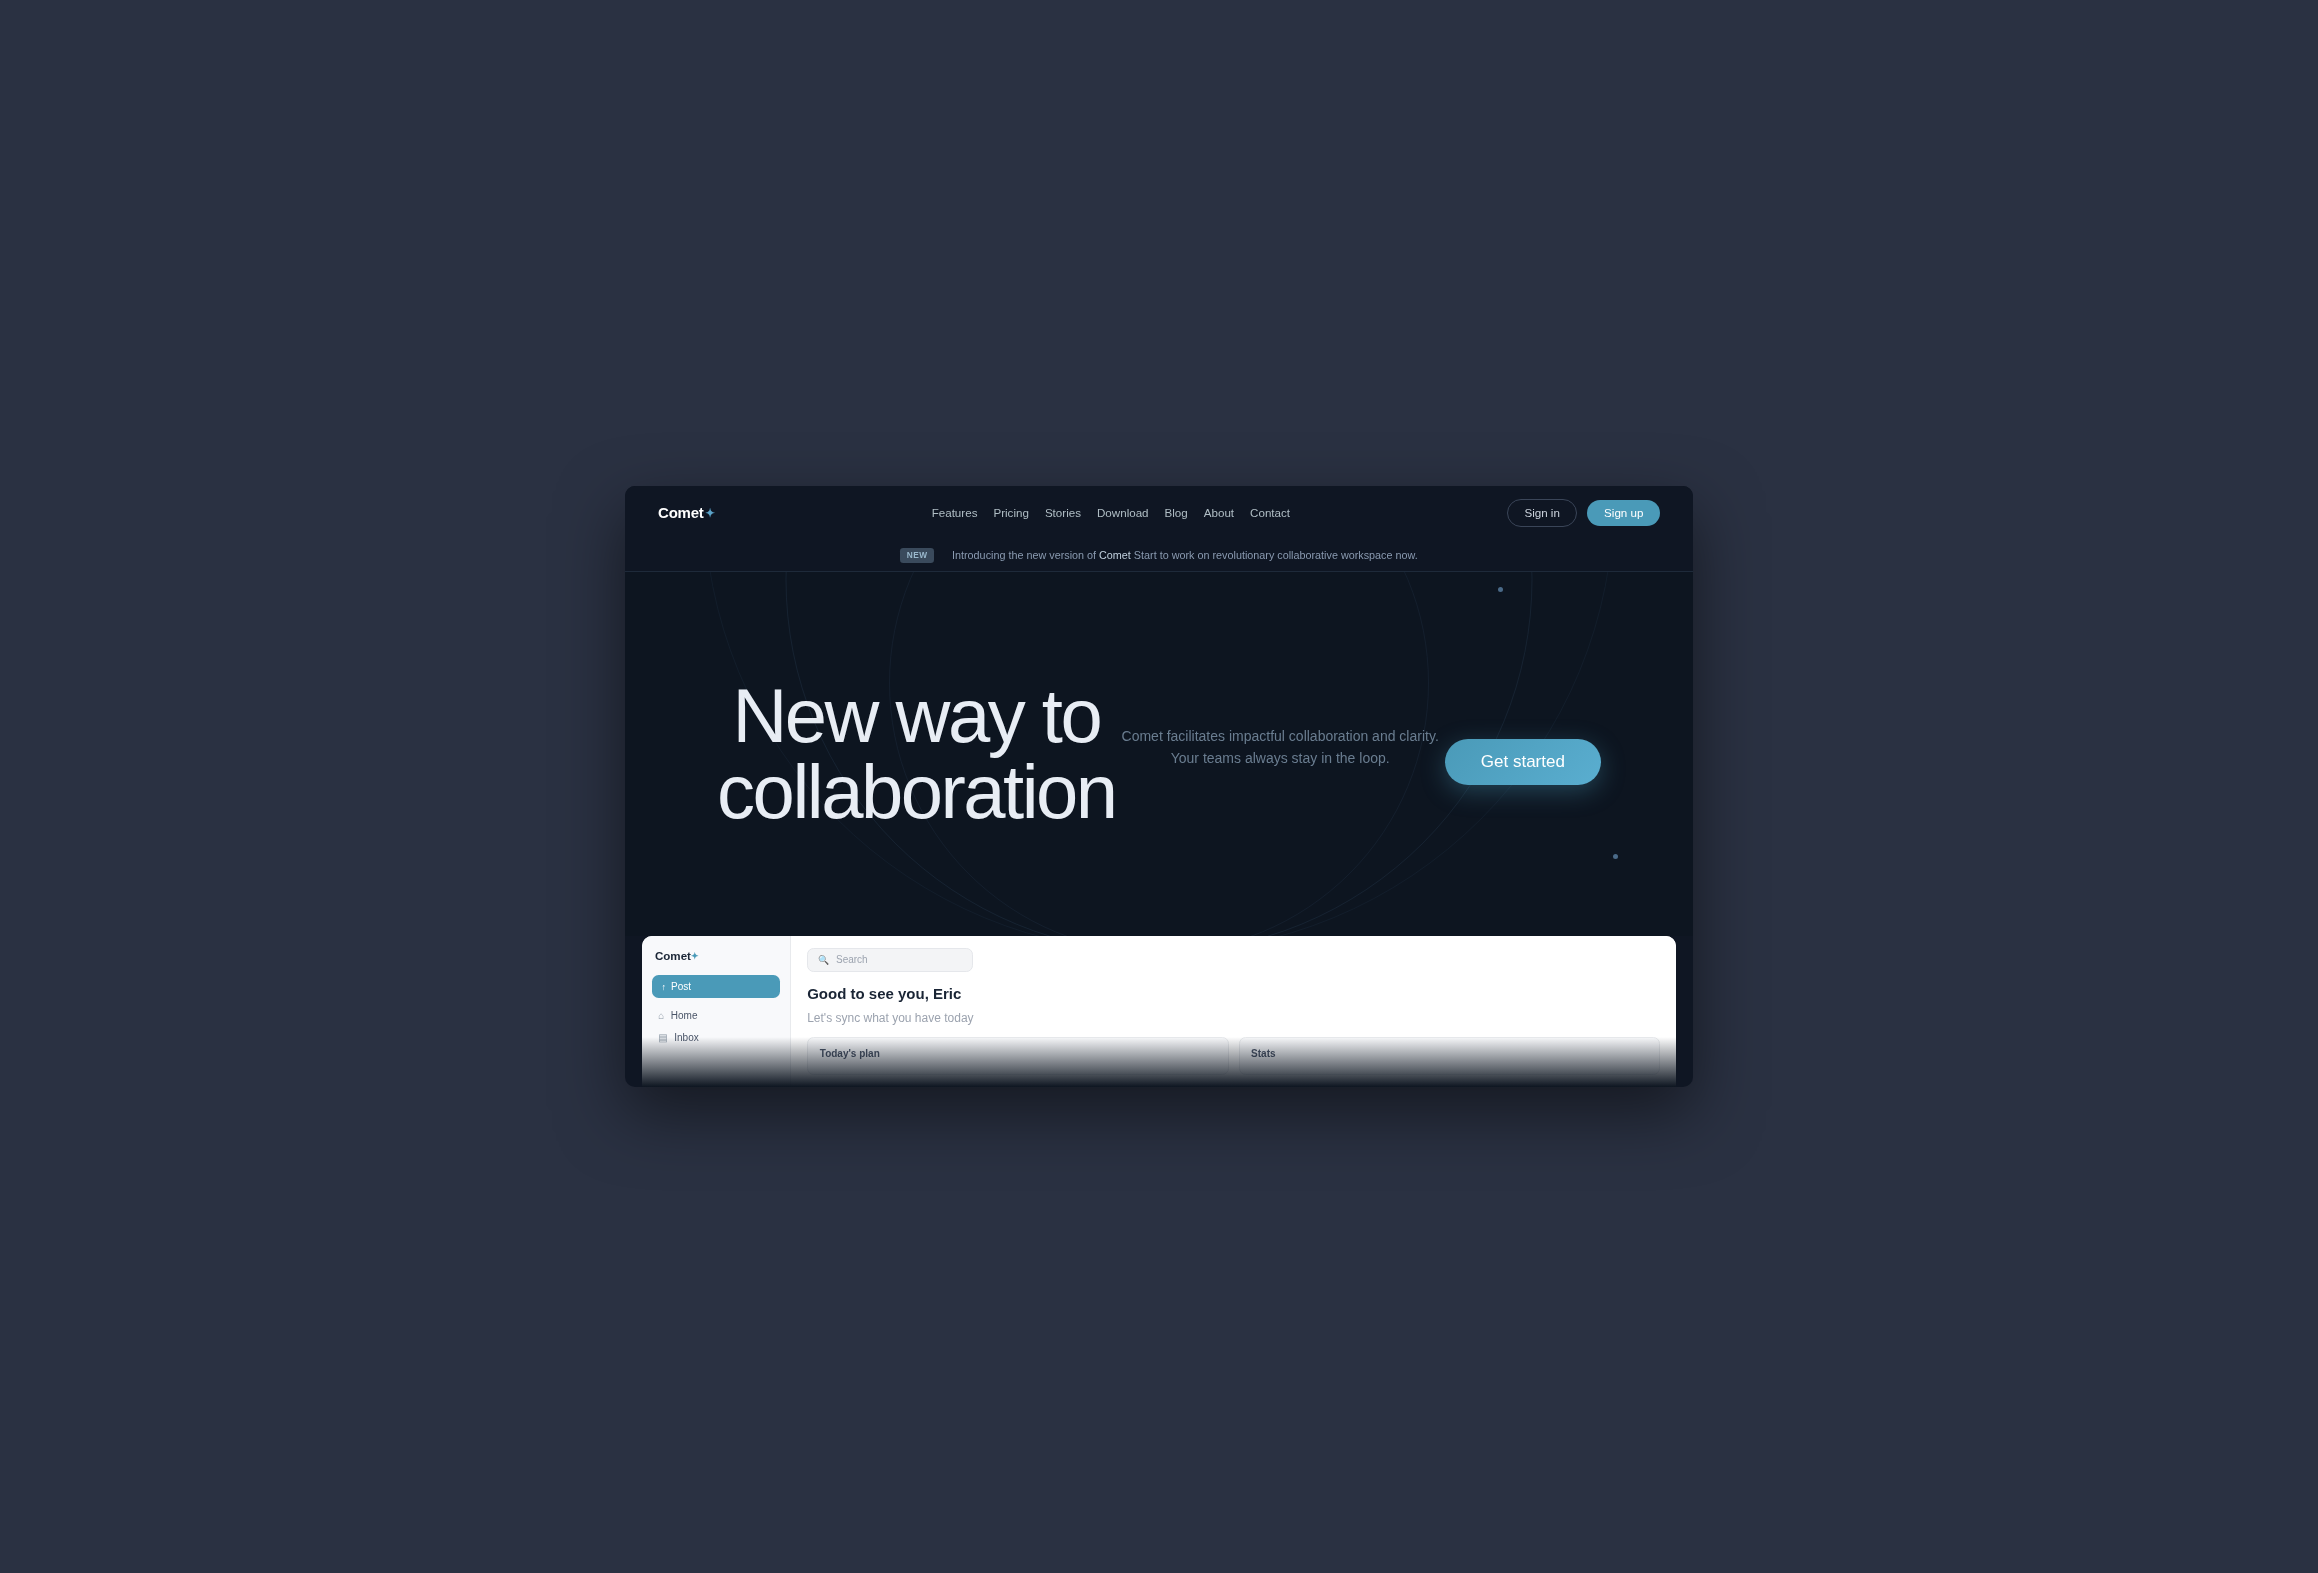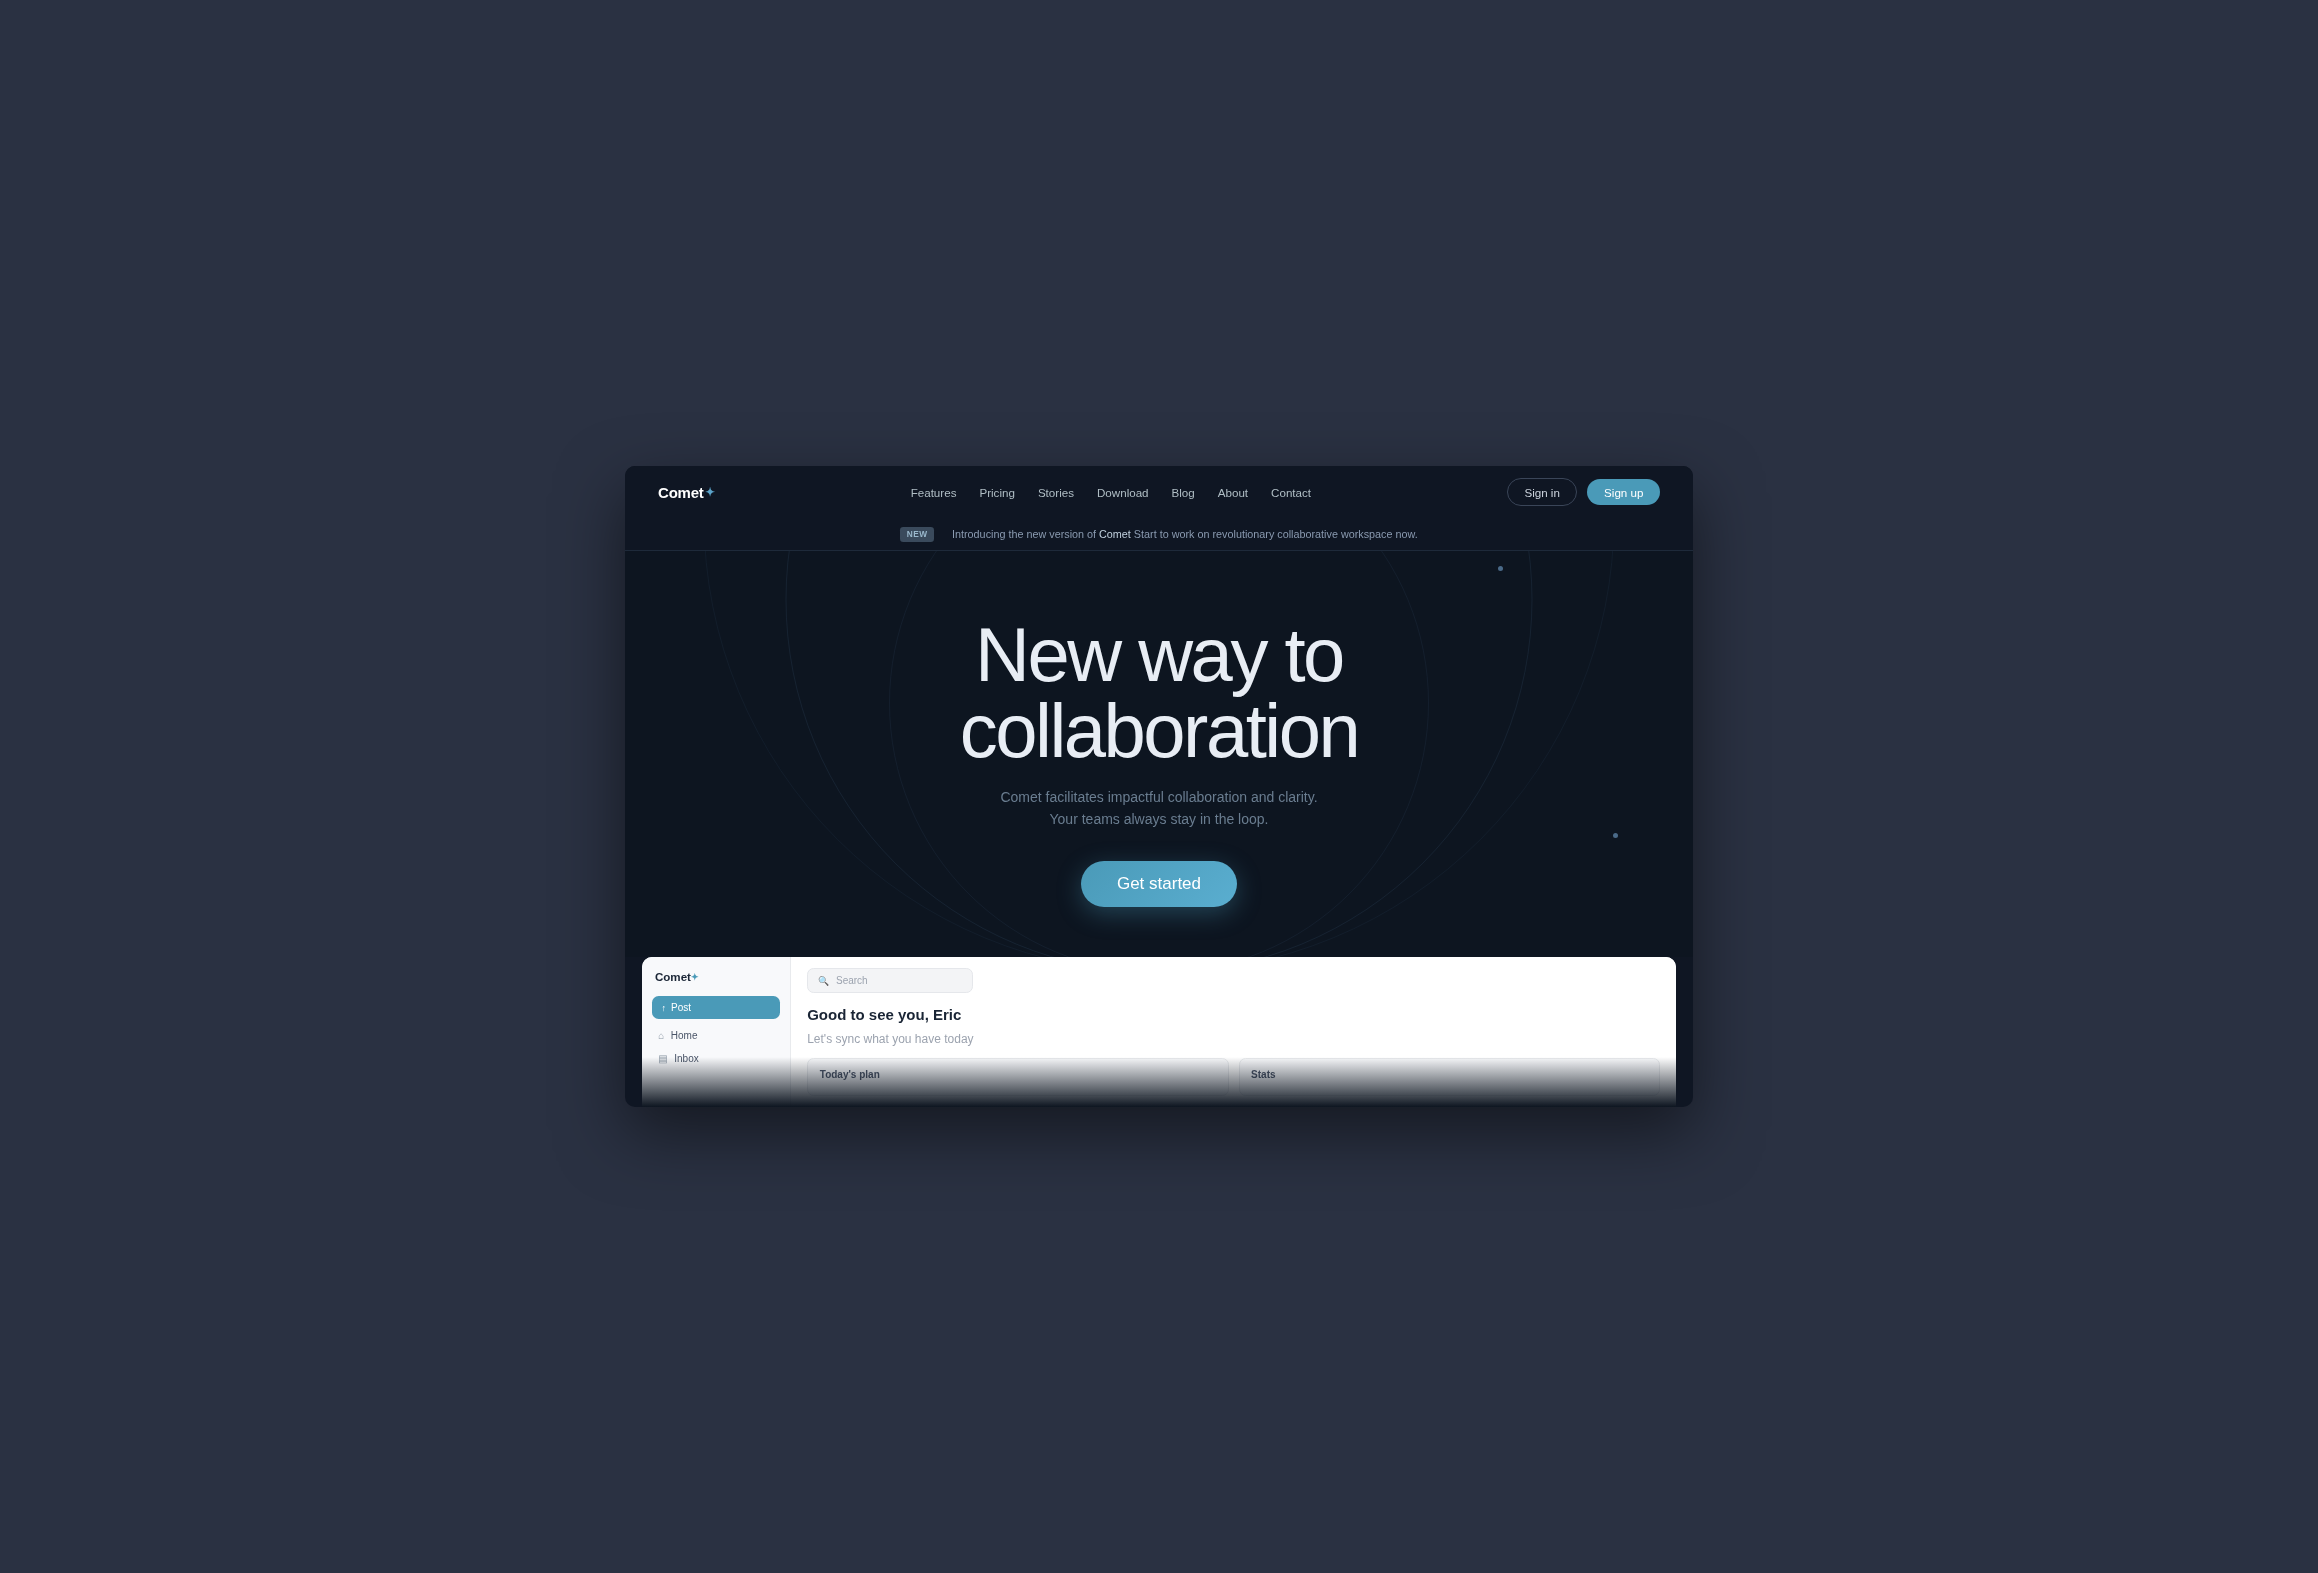--- a/index.html
+++ b/index.html
@@ -46,21 +46,21 @@
     }
 
     .logo-star {
       color: #5ba3c9;
       font-size: 11.6px;
     }
 
     .nav-links {
       display: flex;
       align-items: center;
-      gap: 23px;
+      gap: 16px;
     }
 
     .nav-link {
       color: #b0bec5;
       font-size: 11.6px;
       cursor: pointer;
       text-decoration: none;
     }
 
     .nav-actions {
@@ -123,23 +123,24 @@
 
     
     .hero {
       background: #0d1520;
       position: relative;
       overflow: hidden;
       padding: 66px 44px 50px;
       text-align: center;
       min-height: 364px;
       display: flex;
-      flex-direction: column;
+      flex-direction: row;
       align-items: center;
       justify-content: center;
+      gap: 6px;
     }
 
     
     .hero::before {
       content: '';
       position: absolute;
       bottom: -16.6px;
       left: 50%;
       transform: translateX(-50%);
       width: 745px;

